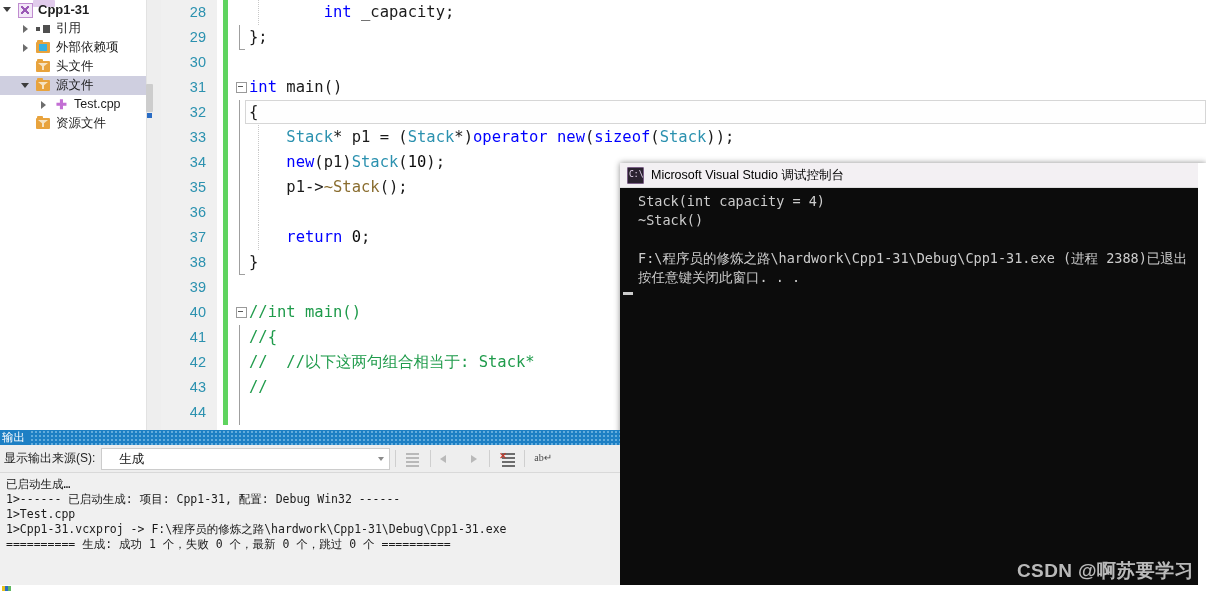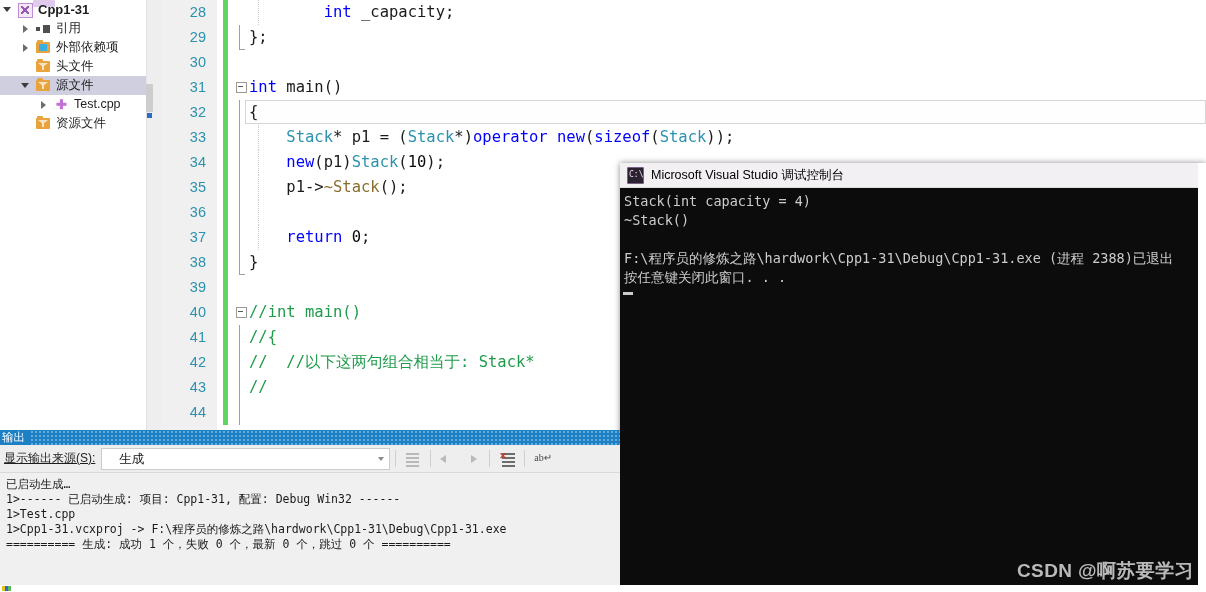--- a/index.html
+++ b/index.html
@@ -136,21 +136,21 @@
   #console-app-icon{
     width:15px;height:15px;background:#2b2230;border:1px solid #7a5f86;
     margin-right:7px;position:relative;flex:none;border-radius:1px;
   }
   #console-app-icon span{
     position:absolute;left:1px;top:0px;right:0;bottom:0;color:#e8d8f0;
     font-size:8px;line-height:13px;font-family:"DejaVu Sans Mono",monospace;
   }
   #console-title-text{font-size:12.5px;color:#000000;}
   #console-body{
-    padding:4px 0 0 4px;
+    padding:4px 0 0 18px;
     font-family:"DejaVu Sans Mono","Liberation Mono",monospace;
     font-size:13.5px;line-height:19px;color:#cccccc;white-space:pre;
   }
   #console-cursor{
     width:10px;height:3px;background:#cccccc;margin:5px 0 0 3px;
   }
   #csdn-watermark{
     position:absolute;right:12px;bottom:8px;color:#b9b9b9;font-size:19px;
     font-family:"Liberation Sans",sans-serif;letter-spacing:.4px;font-weight:bold;
   }
@@ -165,21 +165,21 @@
   }
   #output-header .dots{
     position:absolute;left:30px;top:0;right:0;height:15px;
     background-image:radial-gradient(#6fb4e0 0.8px, transparent 0.9px);
     background-size:4px 4px;opacity:.85;
   }
   #output-toolbar{
     height:27px;background:#eeeeee;border-bottom:1px solid #d9d9d9;
     display:flex;align-items:center;padding-left:4px;
   }
-  #output-source-label{font-size:12px;color:#1e1e1e;margin-right:6px;text-decoration:underline;}
+  #output-source-label{font-size:12px;color:#1e1e1e;margin-right:6px;}
   #output-source-select{
     width:270px;height:20px;background:#ffffff;border:1px solid #cccccc;
     font-size:12.5px;color:#111;line-height:20px;padding-left:17px;position:relative;
   }
   #output-source-select .caret{
     position:absolute;right:5px;top:8px;width:0;height:0;
     border-top:4px solid #8a8a8a;border-left:3px solid transparent;border-right:3px solid transparent;
   }
   .tb-sep{width:1px;height:17px;background:#cfcfcf;margin:0 5px;}
   .tb-btn{width:20px;height:20px;position:relative;margin:0 2px;}

